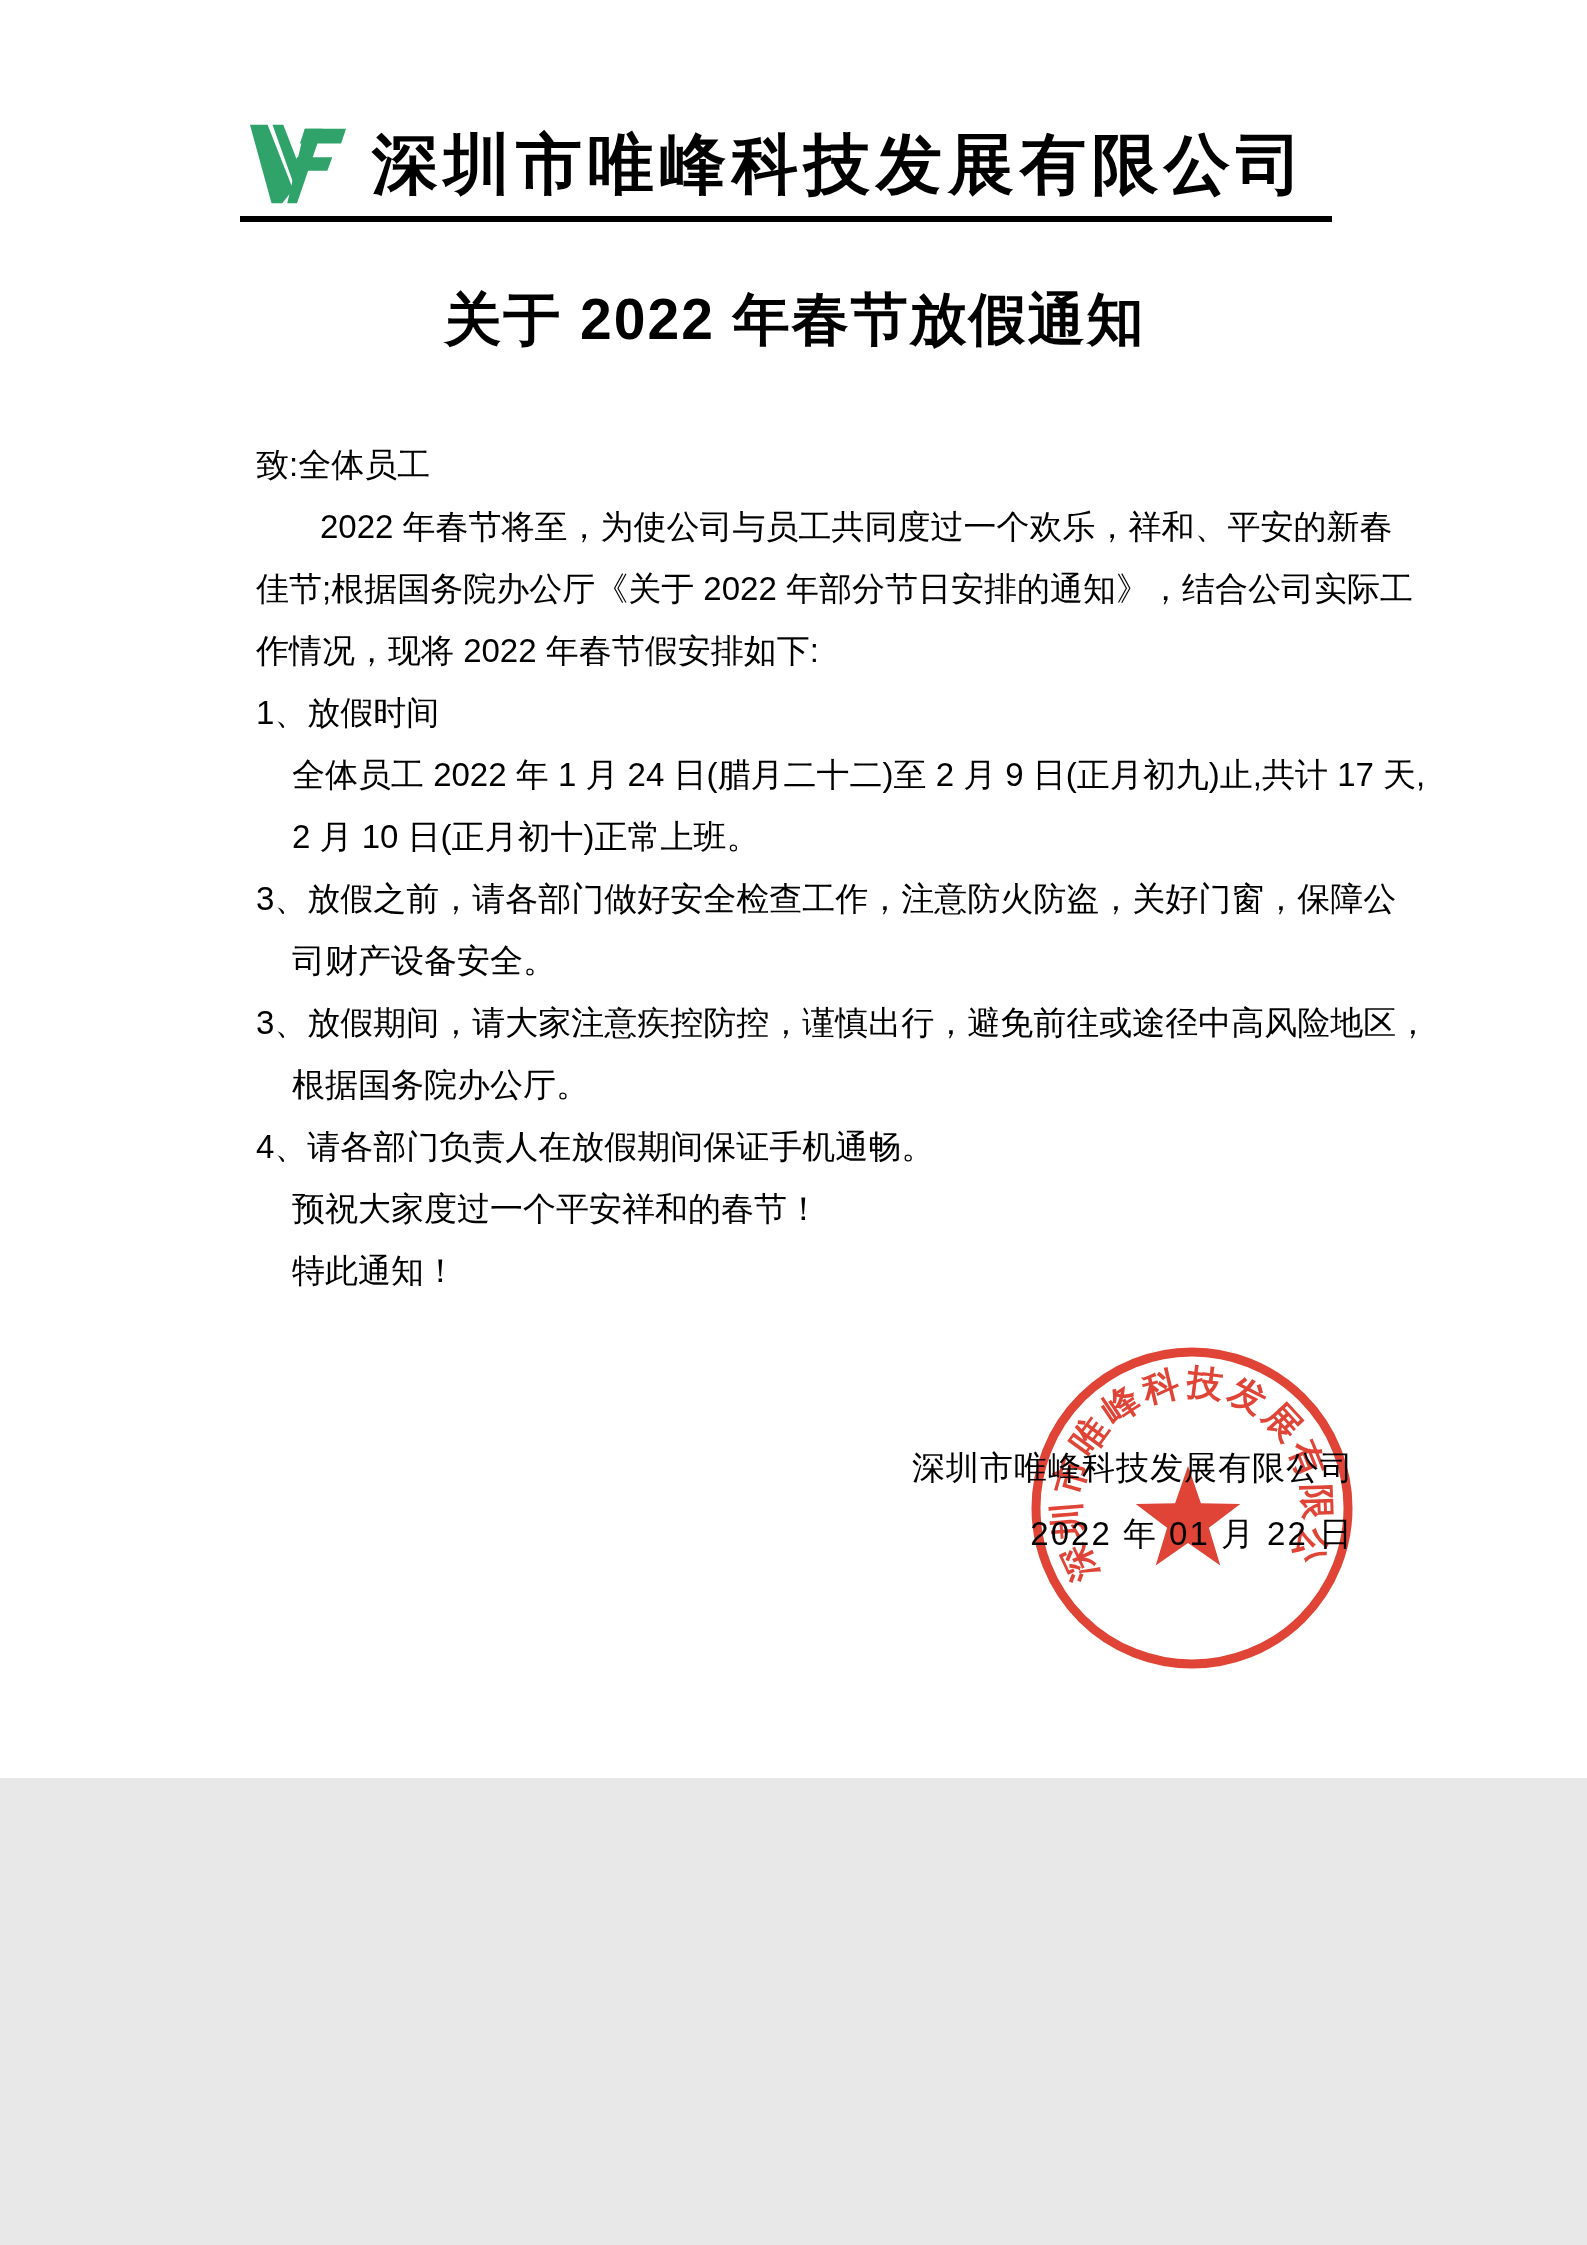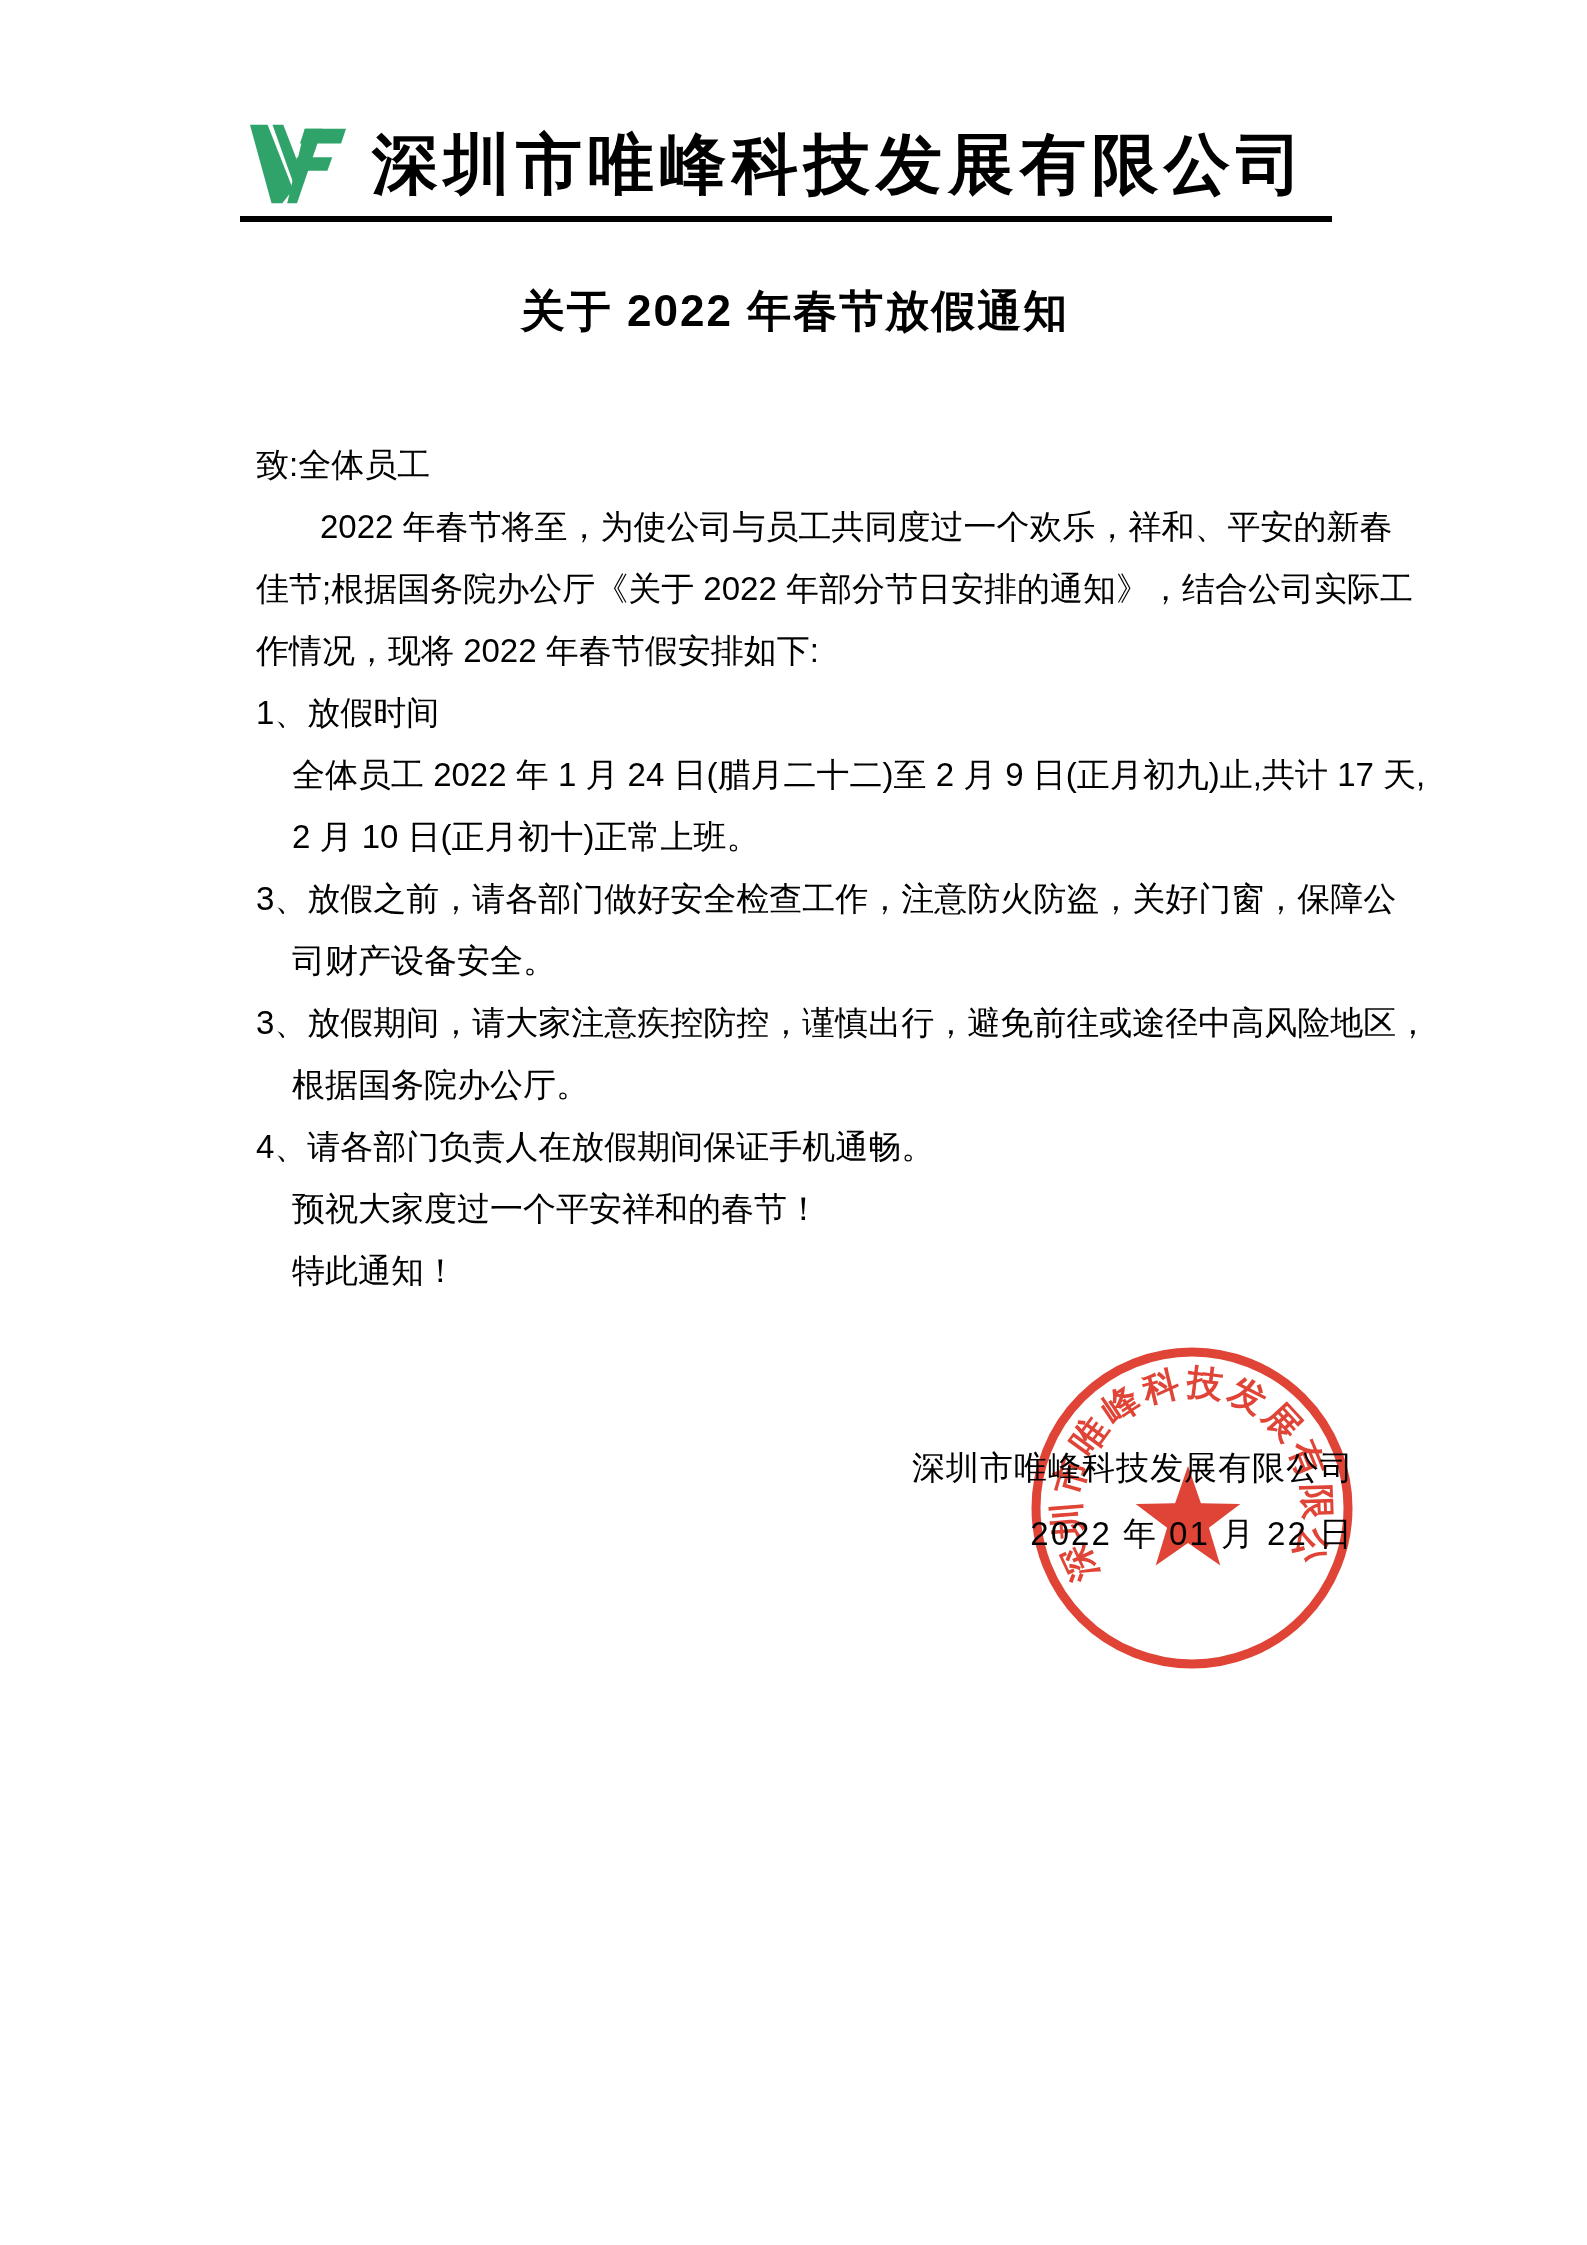--- a/index.html
+++ b/index.html
@@ -1,38 +1,38 @@
 <!DOCTYPE html>
 <html><head>
 <meta charset="utf-8">
 <style>
   html,body{margin:0;padding:0;background:#e8e8e8;}
   .page{
     position:relative;
-    width:1587px;height:2245px;
+    width:1587px;height:1778px;
     margin:0 auto;
     background:#ffffff;
     font-family:"Liberation Sans","DejaVu Sans",sans-serif;
     color:#000;
     overflow:hidden;
   }
   
   .header{
     position:absolute;left:240px;top:90px;width:1092px;height:126px;
     border-bottom:6px solid #000;
   }
   .logo{position:absolute;left:8px;top:34px;width:98px;height:80px;}
   .header-company{
     position:absolute;left:132px;top:30px;
     font-size:66px;font-weight:700;letter-spacing:6px;white-space:nowrap;
   }
   
   .doc-title{
     position:absolute;left:240px;top:282px;width:1110px;
-    text-align:center;font-size:44px;font-weight:700;letter-spacing:2px;
+    text-align:center;font-size:57px;font-weight:700;letter-spacing:2px;
     white-space:nowrap;
   }
   
   .body-lines{
     position:absolute;left:256px;top:434px;width:1110px;
     font-size:33px;
   }
   .line{
     line-height:62px;height:62px;white-space:nowrap;
     text-align:left;

